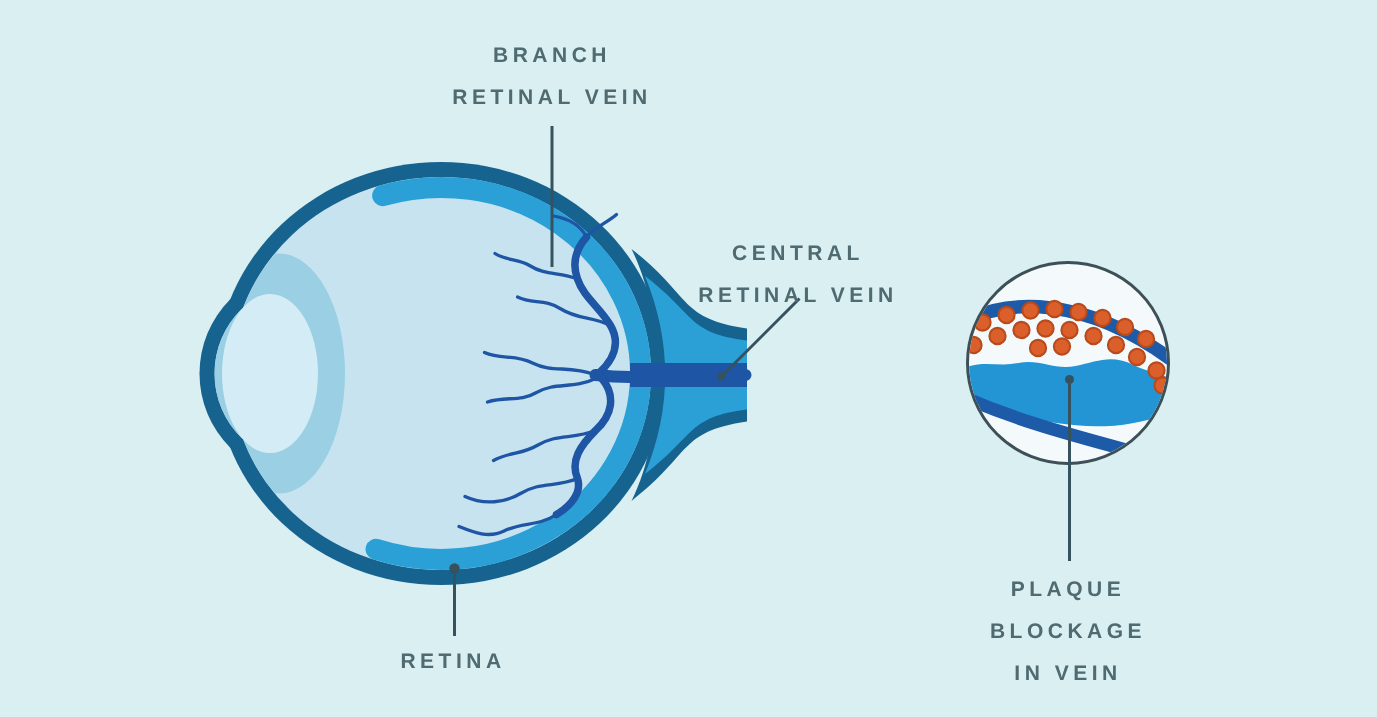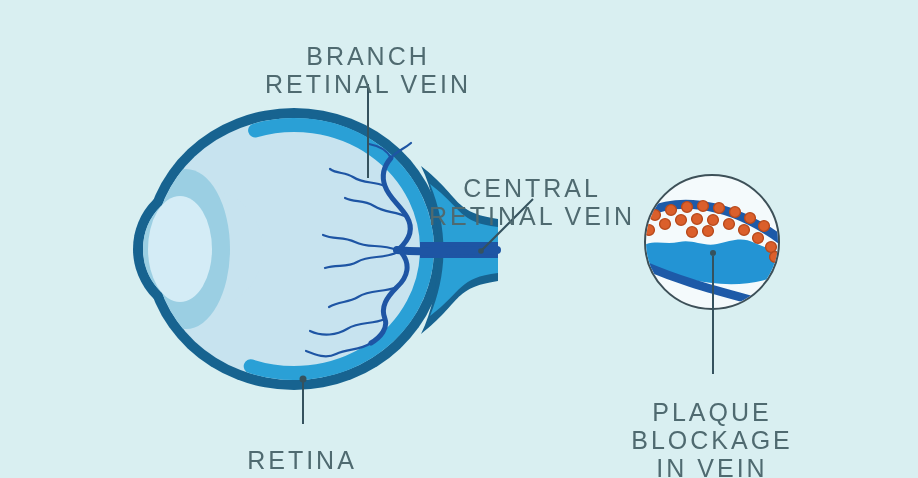--- a/index.html
+++ b/index.html
@@ -7,27 +7,26 @@
     position:relative;
     width:918px;height:478px;
     background:var(--background,#d9eff1);
     overflow:hidden;
     font-family:"Liberation Sans",sans-serif;
   }
   #stage svg{position:absolute;left:0;top:0;}
   .label{
     position:absolute;
     text-align:center;
-    font-weight:400;
-    font-size:25px;
+    font-weight:700;
+    font-size:14px;
     line-height:28px;
     letter-spacing:3px;
     color:var(--label-text,#4f6a70);
     white-space:nowrap;
-    margin-top:20px;
   }
   
   .f-outline{fill:var(--sclera-outline)}
   .f-interior{fill:var(--eye-interior)}
   .f-iris{fill:var(--iris-region)}
   .f-lens{fill:var(--lens)}
   .f-band{fill:var(--retina-band)}
   .s-band{stroke:var(--retina-band);fill:none;stroke-linecap:round}
   .f-vein{fill:var(--vein)}
   .s-vein{stroke:var(--vein);fill:none;stroke-linecap:round}

